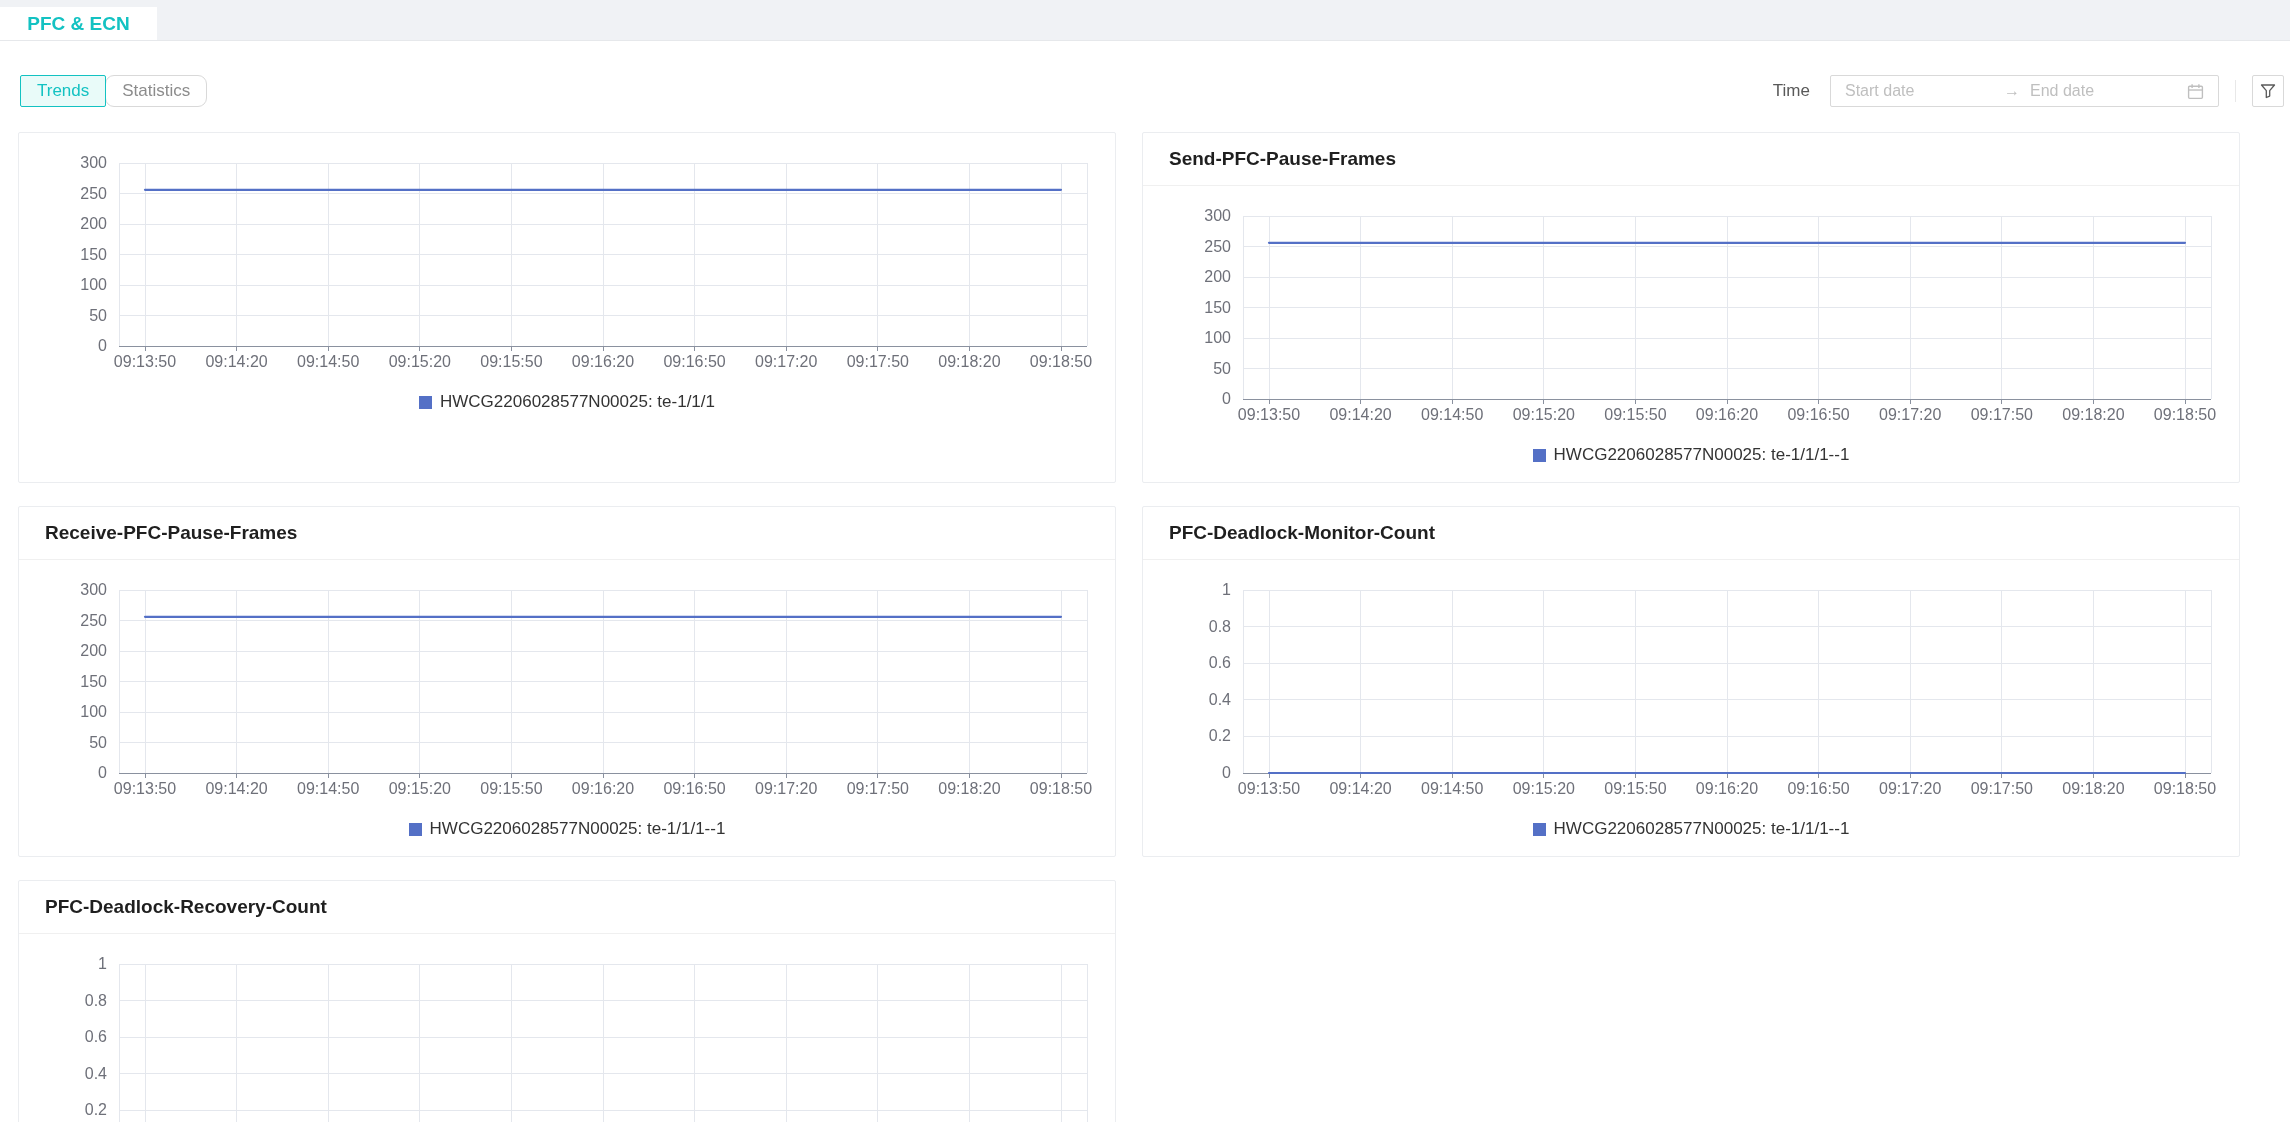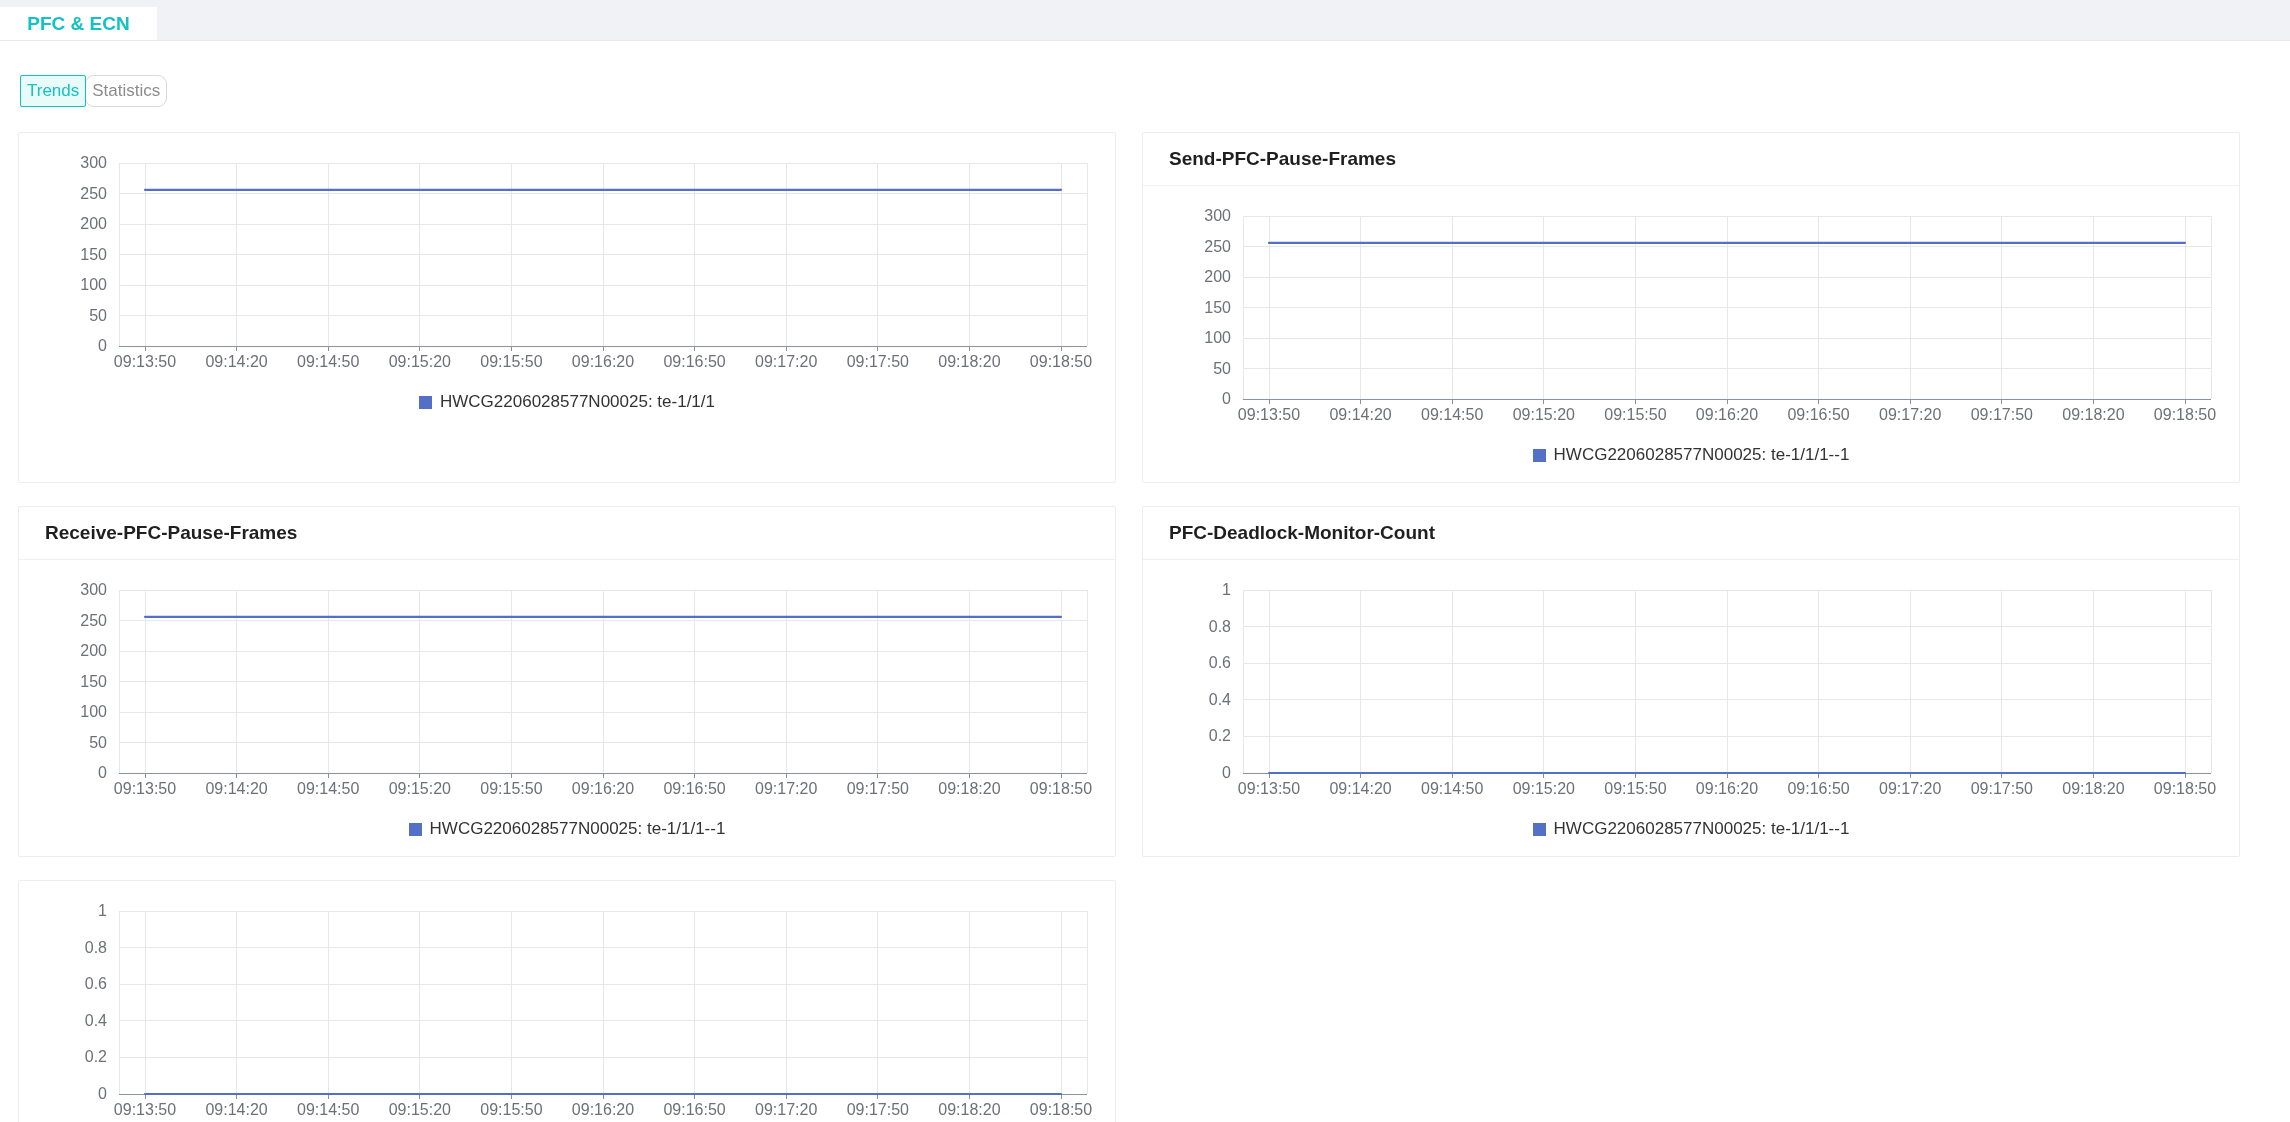--- a/index.html
+++ b/index.html
@@ -7,21 +7,21 @@
               font-family:"Liberation Sans", sans-serif; }
 
   
   .tab-bar { height:41px; background:#f0f2f5; display:flex; align-items:stretch;
              border-bottom:1px solid #e6e8eb; }
   .tab { width:157px; background:#fff; display:flex; align-items:center; justify-content:center;
          font-size:19px; font-weight:700; color:#13c2c2; cursor:pointer;margin-top:7px; }
 
   
   .toolbar { height:80px; display:flex; align-items:center; padding:20px 6px 0 20px; background:#fff; }
-  .seg-btn { height:32px; padding:0 6px; font-size:17px; border:1px solid #d9d9d9; background:#fff;
+  .seg-btn { height:32px; padding:0 16px; font-size:17px; border:1px solid #d9d9d9; background:#fff;
              color:#8c8c8c; border-radius:2px; display:inline-flex; align-items:center; cursor:pointer;
              font-family:inherit; }
   .seg-btn + .seg-btn { margin-left:-1px;border-radius:9px; }
   .seg-btn.active { border-color:#13c2c2; color:#13c2c2; background:#e9fbf9; position:relative; z-index:1; }
 
   .toolbar-right { margin-left:auto; display:flex; align-items:center; }
   .time-label { font-size:17px; color:#595959; margin-right:20px; }
   .range-picker { width:389px; height:32px; border:1px solid #d9d9d9; border-radius:2px;
                   display:flex; align-items:center; padding:0 14px; background:#fff; cursor:pointer; }
   .range-picker input { border:none; outline:none; flex:1; font-size:16px; color:#333; min-width:0;
@@ -52,20 +52,44 @@
 <div class="tab-bar">
   <div class="tab">
     <span>PFC &amp; ECN</span>
   </div>
 </div>
 
 <div class="toolbar">
   <button class="seg-btn active">Trends</button>
   <button class="seg-btn">Statistics</button>
 
+  <div class="toolbar-right">
+    <span class="time-label">Time</span>
+    <div class="range-picker">
+      <input type="text" readonly="" placeholder="Start date" style="">
+      <span class="range-arrow">→</span>
+      <input type="text" readonly="" placeholder="End date" style="">
+      <span class="cal-icon">
+        <svg width="17" height="17" viewBox="0 0 16 16">
+          <rect x="1.5" y="3" width="13" height="11.5" rx="1" fill="none" stroke="#bfbfbf" stroke-width="1.3"></rect>
+          <line x1="4.8" y1="1.2" x2="4.8" y2="4.6" stroke="#bfbfbf" stroke-width="1.3"></line>
+          <line x1="11.2" y1="1.2" x2="11.2" y2="4.6" stroke="#bfbfbf" stroke-width="1.3"></line>
+          <line x1="1.5" y1="6.6" x2="14.5" y2="6.6" stroke="#bfbfbf" stroke-width="1.3"></line>
+        </svg>
+      </span>
+    </div>
+    <span class="toolbar-divider"></span>
+    <button class="icon-btn">
+      <span style="display:flex">
+        <svg width="16" height="16" viewBox="0 0 16 16">
+          <path d="M1.5 2h13L9.7 7.6v5.5l-3.4 1.4V7.6z" fill="none" stroke="#595959" stroke-width="1.3" stroke-linejoin="round"></path>
+        </svg>
+      </span>
+    </button>
+  </div>
 </div>
 
 <div class="charts-grid">
 
   <div class="chart-card">
     <svg class="chart-svg" viewBox="0 0 1096 245">
         <line x1="100" y1="30" x2="100" y2="213" stroke="#e4e7ed" shape-rendering="crispEdges"></line>
         <line x1="126" y1="30" x2="126" y2="213" stroke="#e4e7ed" shape-rendering="crispEdges"></line>
         <line x1="217.6" y1="30" x2="217.6" y2="213" stroke="#e4e7ed" shape-rendering="crispEdges"></line>
         <line x1="309.2" y1="30" x2="309.2" y2="213" stroke="#e4e7ed" shape-rendering="crispEdges"></line>
@@ -302,20 +326,21 @@
       </svg>
     <div class="legend">
       <span class="legend-item">
         <span class="legend-marker" style="background: rgb(84, 112, 198);"></span>
         <span class="legend-label">HWCG2206028577N00025: te-1/1/1--1</span>
       </span>
     </div>
   </div>
 
   <div class="chart-card">
+    <div class="chart-card-title">PFC-Deadlock-Recovery-Count</div>
     <svg class="chart-svg" viewBox="0 0 1096 245">
         <line x1="100" y1="30" x2="100" y2="213" stroke="#e4e7ed" shape-rendering="crispEdges"></line>
         <line x1="126" y1="30" x2="126" y2="213" stroke="#e4e7ed" shape-rendering="crispEdges"></line>
         <line x1="217.6" y1="30" x2="217.6" y2="213" stroke="#e4e7ed" shape-rendering="crispEdges"></line>
         <line x1="309.2" y1="30" x2="309.2" y2="213" stroke="#e4e7ed" shape-rendering="crispEdges"></line>
         <line x1="400.8" y1="30" x2="400.8" y2="213" stroke="#e4e7ed" shape-rendering="crispEdges"></line>
         <line x1="492.4" y1="30" x2="492.4" y2="213" stroke="#e4e7ed" shape-rendering="crispEdges"></line>
         <line x1="584" y1="30" x2="584" y2="213" stroke="#e4e7ed" shape-rendering="crispEdges"></line>
         <line x1="675.6" y1="30" x2="675.6" y2="213" stroke="#e4e7ed" shape-rendering="crispEdges"></line>
         <line x1="767.2" y1="30" x2="767.2" y2="213" stroke="#e4e7ed" shape-rendering="crispEdges"></line>

